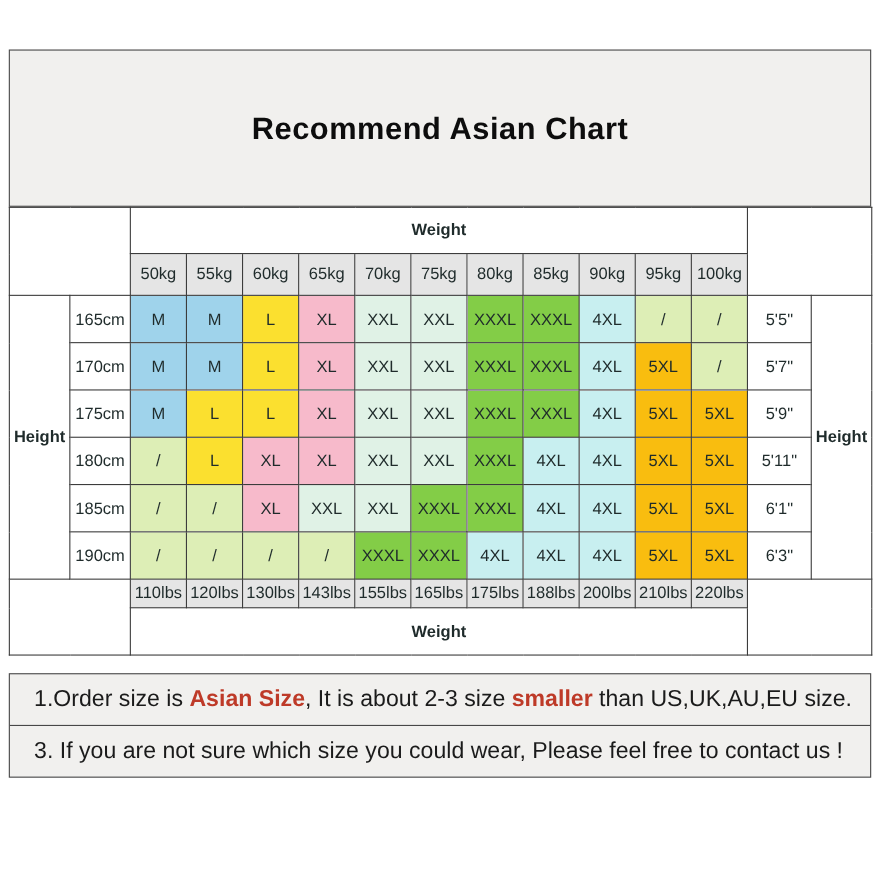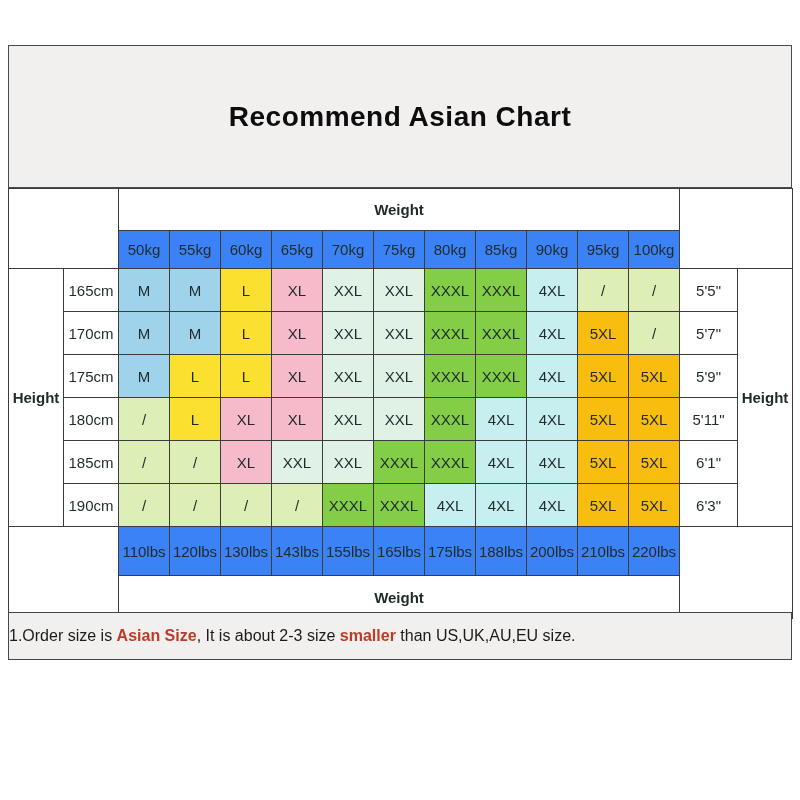--- a/index.html
+++ b/index.html
@@ -17,35 +17,35 @@
   table.size-chart{
     position:absolute;left:8px;top:188px;width:784px;
     border-collapse:collapse;table-layout:fixed;
   }
   table.size-chart td{
     border:1px solid #3c3c3c;text-align:center;vertical-align:middle;
     padding:0;overflow:hidden;color:#1f2b2b;font-size:15px;
   }
   td.blank{background:#ffffff;}
   td.hdr{font-weight:bold;font-size:16px;color:#000;background:#fff;}
-  td.kg-cell,td.lbs-cell{font-size:14px;color:#141414;background:#3b82f6;}
+  td.kg-cell,td.lbs-cell{font-size:14px;color:#141414;background:#e5e5e5;}
   td.cm-cell,td.imp-cell{font-size:14.5px;color:#141414;background:#fff;}
   td.height-lbl{font-weight:bold;font-size:16px;color:#000;background:#fff;}
   td.size-cell{font-size:15px;}
   tr.h-top{height:42px;}
   tr.h-kg{height:38px;}
   tr.h-data{height:43px;}
-  tr.h-lbs{height:49px;}
+  tr.h-lbs{height:26px;}
   tr.h-foot{height:43px;}
   .notes-box{
     position:absolute;left:8px;top:612px;width:782px;
     border:1px solid #474747;background:#f1f0ee;
   }
   .note{
-    height:46px;line-height:46px;font-size:16px;color:#1b1b1b;
+    height:46px;line-height:46px;padding-left:22px;font-size:21px;color:#1b1b1b;
     border-top:1px solid #474747;white-space:nowrap;
   }
   .note:first-child{border-top:none;}
   .note .red{font-weight:bold;}
 </style>
 </head>
 <body>
 
 <div class="title-box">
   <div class="title">Recommend Asian Chart</div>
@@ -200,13 +200,14 @@
         <td class="blank" colspan="2" rowspan="2"></td>
       </tr>
     <tr class="h-foot">
       <td class="hdr" colspan="11">Weight</td>
     </tr>
   </tbody>
 </table>
 
 <div class="notes-box" id="notes-box">
     <div class="note"><span>1.Order size is </span><span class="red" style="color: rgb(190, 58, 40);">Asian Size</span><span>, It is about 2-3 size </span><span class="red" style="color: rgb(190, 58, 40);">smaller</span><span> than US,UK,AU,EU size.</span></div>
+    <div class="note"><span>3. If you are not sure which size you could wear, Please feel free to contact us !</span></div>
   </div>
 
 </body></html>

